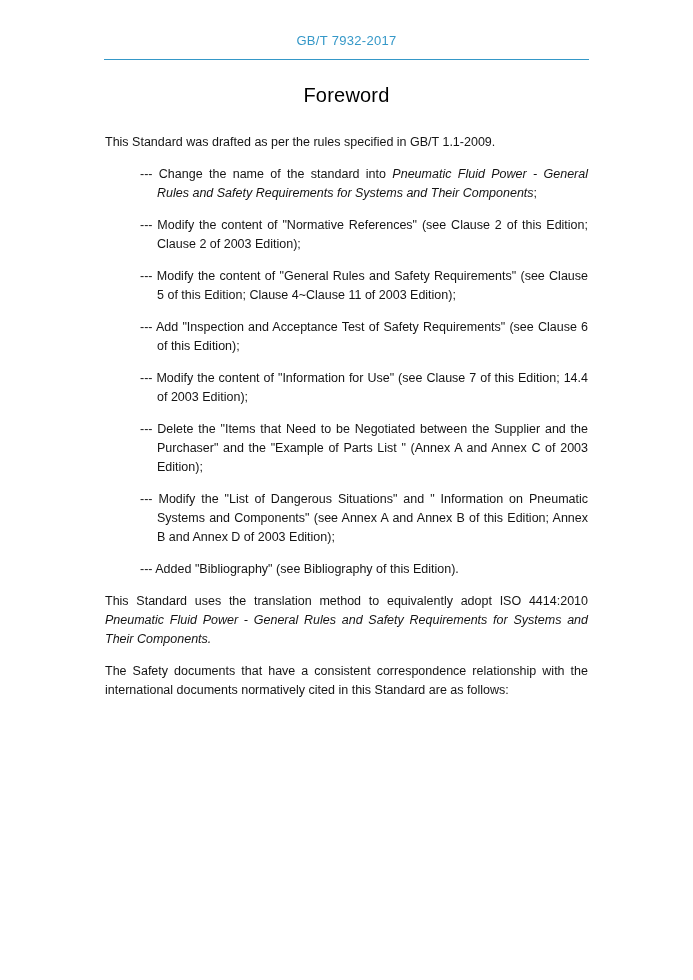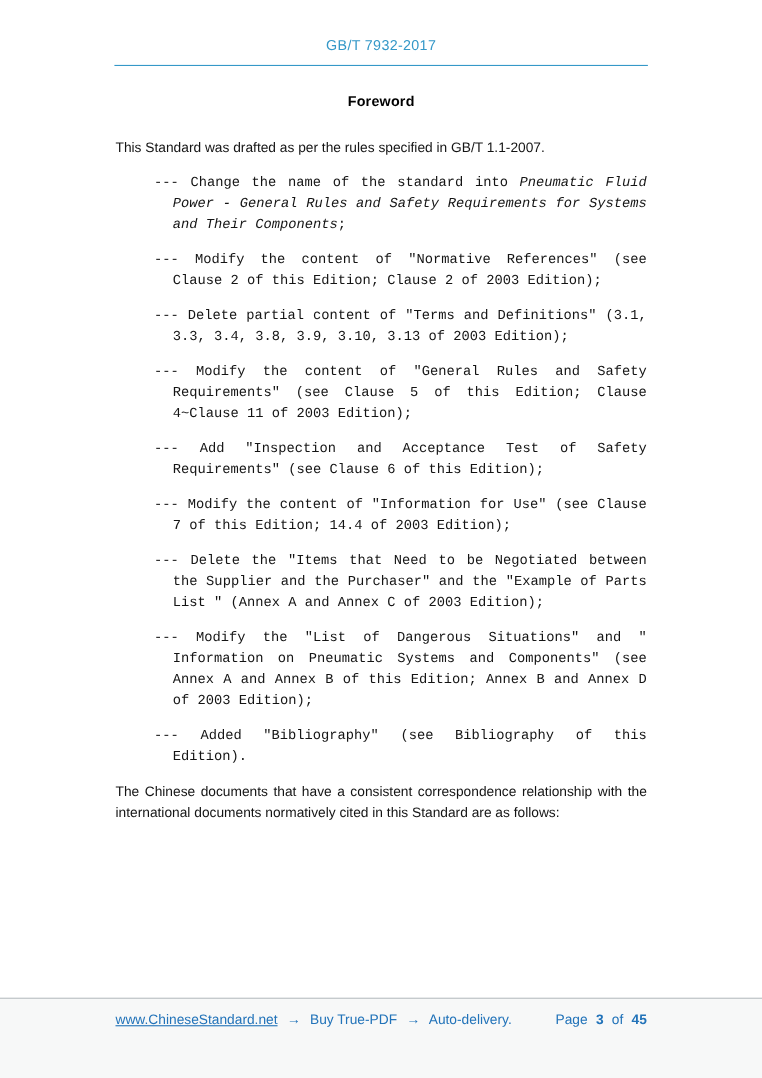--- a/index.html
+++ b/index.html
@@ -24,41 +24,40 @@
     letter-spacing: 0.3px;
   }
   .header-rule {
     height: 1px;
     background: var(--accent);
     border: 0;
     margin: 11px 104px 0 104px;
   }
   .page-title {
     text-align: center;
-    font-size: 13px;
-    font-weight: bold;
+    font-size: 20px;
+    font-weight: normal;
     color: #000;
     margin-top: 24px;
     letter-spacing: 0.2px;
   }
   .doc-body {
     margin: 26px 105px 0 105px;
     font-size: 12.5px;
     line-height: 19px;
   }
   .paragraph {
     text-align: justify;
     margin-bottom: 13px;
   }
   .list-item {
     text-align: justify;
     margin-bottom: 13px;
     padding-left: 52px;
     text-indent: -17px;
-    font-family: Liberation Mono, monospace;
   }
   .italic { font-style: italic; }
   .page-footer {
     position: absolute;
     left: 0; right: 0; bottom: 0;
     height: 73px;
     background: #f7f8f8;
     border-top: 1px solid #b9bfc3;
     padding: 12px 105px 0 105px;
   }
@@ -86,44 +85,27 @@
 <div class="page">
 
   <div class="page-header">
     <div class="doc-number">GB/T 7932-2017</div>
     <div class="header-rule"></div>
   </div>
 
   <div class="page-title">Foreword</div>
 
   <div class="doc-body" id="doc-body">
-      <div class="paragraph"><span>This Standard was drafted as per the rules specified in GB/T 1.1-2007.</span></div>
+      <div class="paragraph"><span>This Standard was drafted as per the rules specified in GB/T 1.1-2009.</span></div>
       <div class="list-item"><span>--- Change the name of the standard into </span><span class="italic">Pneumatic Fluid Power - General Rules and Safety Requirements for Systems and Their Components</span><span>;</span></div>
       <div class="list-item"><span>--- Modify the content of "Normative References" (see Clause 2 of this Edition; Clause 2 of 2003 Edition);</span></div>
-      <div class="list-item"><span>--- Delete partial content of "Terms and Definitions" (3.1, 3.3, 3.4, 3.8, 3.9, 3.10, 3.13 of 2003 Edition);</span></div>
       <div class="list-item"><span>--- Modify the content of "General Rules and Safety Requirements" (see Clause 5 of this Edition; Clause 4~Clause 11 of 2003 Edition);</span></div>
       <div class="list-item"><span>--- Add "Inspection and Acceptance Test of Safety Requirements" (see Clause 6 of this Edition);</span></div>
       <div class="list-item"><span>--- Modify the content of "Information for Use" (see Clause 7 of this Edition; 14.4 of 2003 Edition);</span></div>
       <div class="list-item"><span>--- Delete the "Items that Need to be Negotiated between the Supplier and the Purchaser" and the "Example of Parts List " (Annex A and Annex C of 2003 Edition);</span></div>
       <div class="list-item"><span>--- Modify the "List of Dangerous Situations" and " Information on Pneumatic Systems and Components" (see Annex A and Annex B of this Edition; Annex B and Annex D of 2003 Edition);</span></div>
       <div class="list-item"><span>--- Added "Bibliography" (see Bibliography of this Edition).</span></div>
-      <div class="paragraph"><span>The Chinese documents that have a consistent correspondence relationship with the international documents normatively cited in this Standard are as follows:</span></div>
+      <div class="paragraph"><span>This Standard uses the translation method to equivalently adopt ISO 4414:2010 </span><span class="italic">Pneumatic Fluid Power - General Rules and Safety Requirements for Systems and Their Components.</span></div>
+      <div class="paragraph"><span>The Safety documents that have a consistent correspondence relationship with the international documents normatively cited in this Standard are as follows:</span></div>
     </div>
 
-  <div class="page-footer">
-    <div class="footer-row">
-      <div class="footer-left">
-        <a class="website-link">www.ChineseStandard.net</a>
-        <span class="arrow">→</span>
-        <span class="footer-text">Buy True-PDF</span>
-        <span class="arrow">→</span>
-        <span class="footer-text">Auto-delivery.</span>
-      </div>
-      <div class="footer-right">
-        <span class="footer-text">Page</span>
-        <span class="footer-text page-num">3</span>
-        <span class="footer-text">of</span>
-        <span class="footer-text page-num">45</span>
-      </div>
-    </div>
-  </div>
 
 </div>
 
 </body></html>

